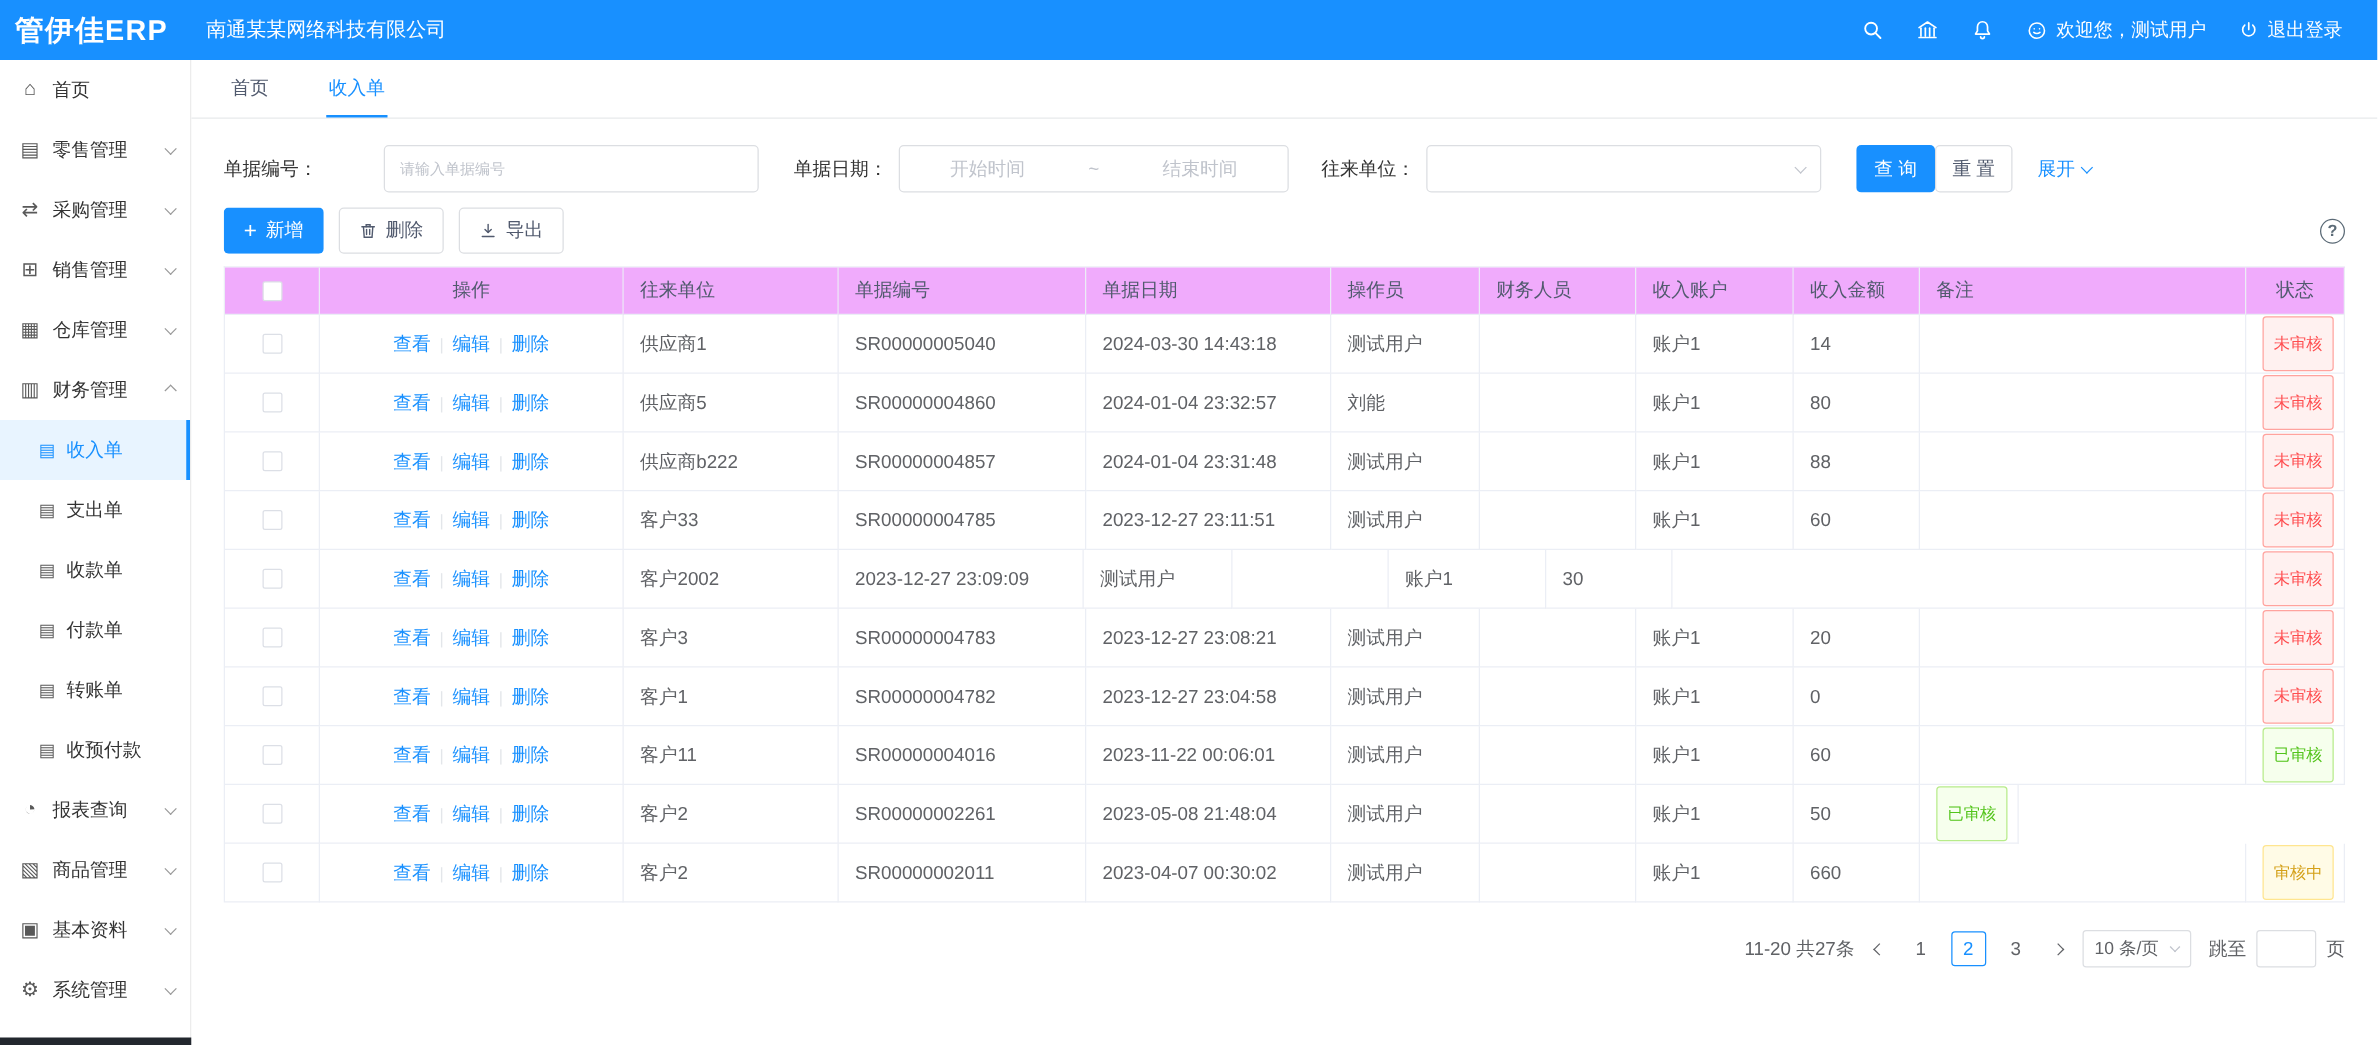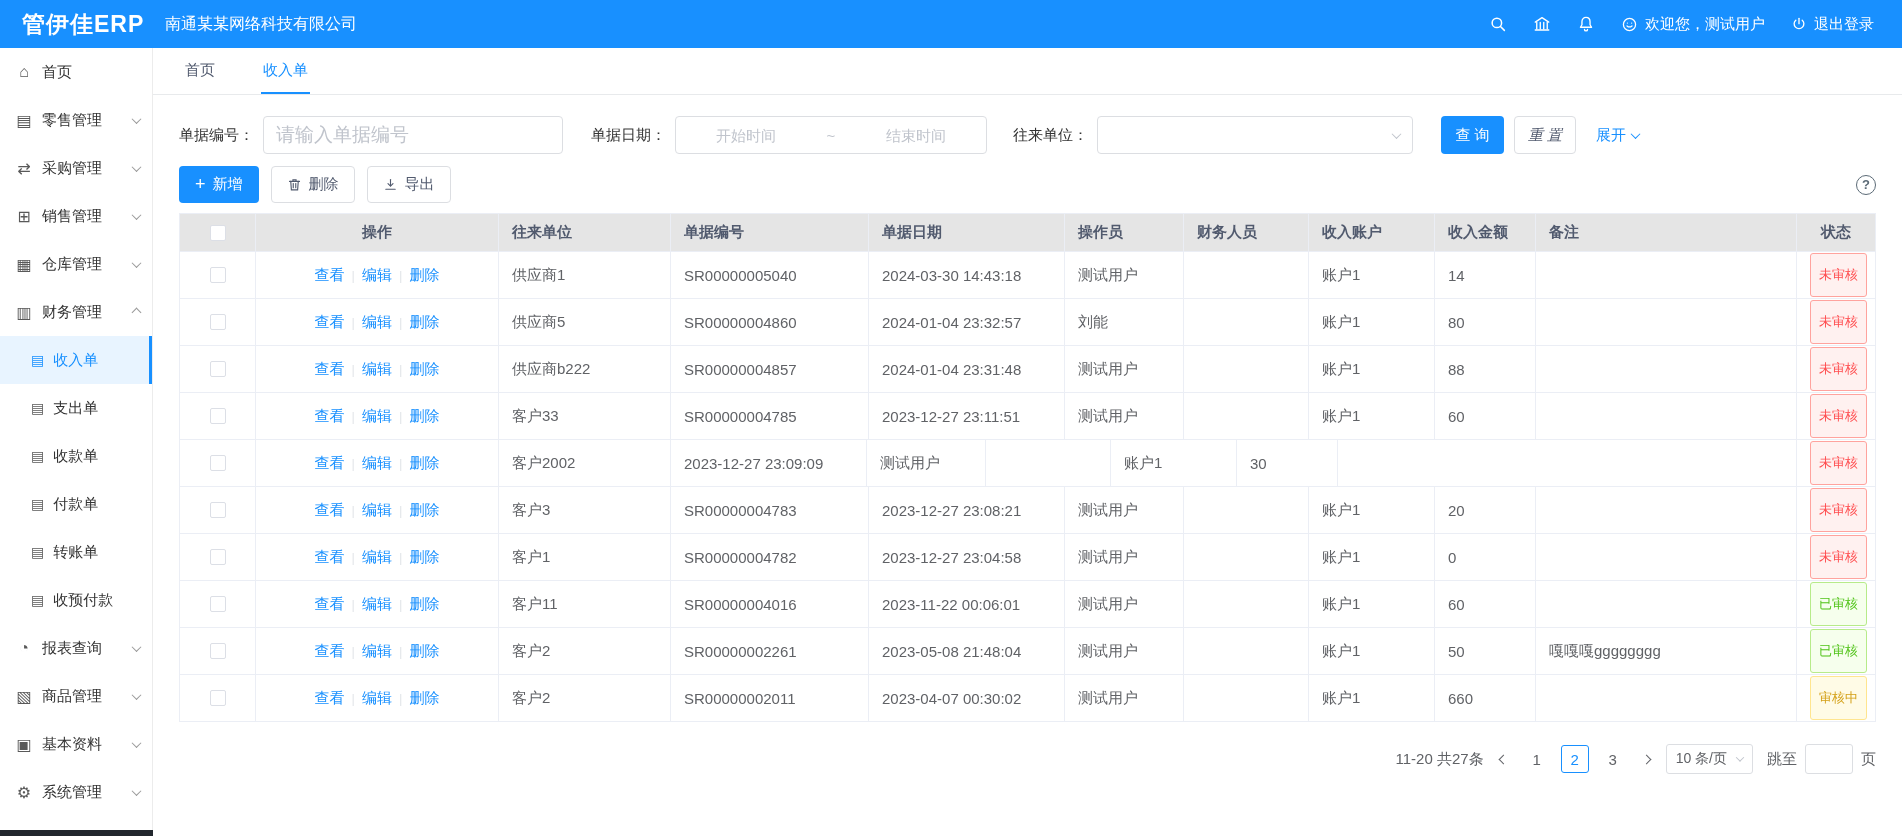--- a/index.html
+++ b/index.html
@@ -2,21 +2,21 @@
 <html><head>
 <meta charset="utf-8">
 <style>
   * { margin:0; padding:0; box-sizing:border-box; }
   html,body { width:1902px; height:836px; overflow:hidden; background:#fff;
     font-family:"Liberation Sans","DejaVu Sans",sans-serif; }
   .app { width:1902px; height:836px; display:flex; flex-direction:column; }
 
   
   .topbar { height:48px; background:#1890ff; display:flex; align-items:center; color:#fff; flex:0 0 48px; }
-  .logo { width:153px; padding-left:22px; font-size:23px; font-weight:bold; letter-spacing:1px; white-space:nowrap; }
+  .logo { width:153px; padding-left:12px; font-size:23px; font-weight:bold; letter-spacing:1px; white-space:nowrap; }
   .company { font-size:16px; margin-left:12px; }
   .top-right { margin-left:auto; display:flex; align-items:center; gap:26px; padding-right:28px; }
   .top-icon { display:flex; align-items:center; cursor:pointer; }
   .top-group { display:flex; align-items:center; gap:7px; font-size:15px; cursor:pointer; white-space:nowrap; }
 
   
   .body-wrap { flex:1; display:flex; min-height:0; }
   .sidebar { width:153px; border-right:1px solid #ececec; position:relative; background:#fff; flex:0 0 153px; }
   .menu-item { height:48px; display:flex; align-items:center; padding:0 12px 0 15px; font-size:15px; color:#333; cursor:pointer; }
   .mi-icon { width:18px; margin-right:9px; color:#595959; font-size:16px; text-align:center; }
@@ -33,32 +33,32 @@
   
   .tabbar { height:47px; border-bottom:1px solid #e8eaec; display:flex; align-items:flex-end; padding-left:30px; gap:44px; flex:0 0 47px; }
   .tab { font-size:15px; color:#515a6e; padding:12px 2px; cursor:pointer; border-bottom:2px solid transparent; }
   .tab.active { color:#1890ff; border-bottom-color:#1890ff; }
 
   .content { flex:1; padding:0 26px; display:flex; flex-direction:column; }
 
   
   .filters { margin-top:21px; display:flex; align-items:center; font-size:15px; color:#333; white-space:nowrap; }
   .f-label { margin-right:9px; }
-  .f-input { width:300px; height:38px; border:1px solid #dcdee2; border-radius:4px; padding:0 12px; font-size:19px; color:#515a6e; outline:none; font-family:inherit; }
+  .f-input { width:300px; height:38px; border:1px solid #dcdee2; border-radius:4px; padding:0 12px; font-size:12px; color:#515a6e; outline:none; font-family:inherit;margin-left:44px; }
   .f-input::placeholder, .d-input::placeholder, .jump-input::placeholder { color:#c0c4cc; }
   .date-box { width:312px; height:38px; border:1px solid #dcdee2; border-radius:4px; display:flex; align-items:center; padding:0 10px; margin-right:26px; }
   .d-input { border:none; outline:none; width:120px; text-align:center; font-size:15px; color:#515a6e; font-family:inherit; }
   .d-sep { color:#c0c4cc; flex:1; text-align:center; }
   .sel-box { width:316px; height:38px; border:1px solid #dcdee2; border-radius:4px; display:flex; align-items:center; justify-content:flex-end; padding:0 12px; color:#c0c4cc; cursor:pointer; }
   .gap28 { width:28px; }
   .btn { height:38px; border-radius:4px; font-size:15px; display:inline-flex; align-items:center; justify-content:center; cursor:pointer; font-family:inherit; border:1px solid transparent; }
   .btn-primary { background:#1890ff; color:#fff; }
   .btn-plain { background:#fff; border-color:#dcdee2; color:#515a6e; }
   .btn-search { width:63px; margin-left:28px; }
-  .btn-reset { width:62px; margin-left:10px;font-style:italic; }
+  .btn-reset { width:62px; margin-left:0; }
   .expand-link { margin-left:20px; color:#1890ff; display:flex; align-items:center; gap:6px; cursor:pointer; }
 
   
   .chev { width:7px; height:7px; border-right:1.6px solid currentColor; border-bottom:1.6px solid currentColor; display:inline-block; }
   .chev.down { transform:rotate(45deg) translate(-1px,-1px); }
   .chev.up { transform:rotate(-135deg); }
   .chev.left { transform:rotate(135deg); }
   .chev.right { transform:rotate(-45deg); }
   .mi-arrow .chev { color:#999; }
   .sel-box .chev { color:#c0c4cc; }
@@ -66,21 +66,21 @@
   
   .toolbar { margin-top:12px; display:flex; align-items:center; gap:12px; }
   .tb-btn { height:37px; padding:0 15px; gap:7px; }
   .plus { font-size:18px; line-height:1; margin-top:-2px; }
   .help-circle { margin-left:auto; width:20px; height:20px; border:1.7px solid #5c6b77; border-radius:50%; color:#5c6b77; font-size:13px; font-weight:bold; display:flex; align-items:center; justify-content:center; cursor:pointer; }
 
   
   .table { margin-top:10px; border-top:1px solid #ebeef5; border-left:1px solid #ebeef5; font-size:15px; }
   .tr { display:flex; }
   .th, .td { border-right:1px solid #ebeef5; border-bottom:1px solid #ebeef5; display:flex; align-items:center; padding-left:13px; overflow:hidden; white-space:nowrap; }
-  .th { height:38px; background:#e5e5e5; color:#515a6e; font-weight:bold; }
+  .th { height:38px; background:#f0abfc; color:#515a6e; font-weight:normal; }
   .td { height:47px; color:#606266; }
   .col-check { width:76px; justify-content:center; padding-left:0; }
   .col-ops { width:243px; justify-content:center; padding-left:0; }
   .col-partner { width:172px; } .col-no { width:198px; } .col-date { width:196px; }
   .col-operator { width:119px; } .col-finance { width:125px; } .col-account { width:126px; }
   .col-amount { width:101px; } .col-remark { flex:1; min-width:0; }
   .col-status { width:79px; justify-content:flex-end; padding:0 8px 0 0; }
   .th.col-status { justify-content:center; padding:0; }
   .checkbox { width:16px; height:16px; border:1px solid #dcdfe6; border-radius:2px; background:#fff; cursor:pointer; }
   .op-link { color:#1890ff; cursor:pointer; text-decoration:none; }
@@ -528,21 +528,20 @@
     <span class="op-sep">|</span>
     <a class="op-link">删除</a>
   </div>
   <div class="td col-partner">客户2</div>
   <div class="td col-no">SR00000002261</div>
   <div class="td col-date">2023-05-08 21:48:04</div>
   <div class="td col-operator">测试用户</div>
   <div class="td col-finance"></div>
   <div class="td col-account">账户1</div>
   <div class="td col-amount">50</div>
-  <div class="td col-remark">嘎嘎嘎gggggggg</div>
   <div class="td col-status">
                   <span class="badge badge-green">已审核</span>
                 </div>
 </div>
               <div class="tr">
   <div class="td col-check">
                   <span class="checkbox"></span>
                 </div>
   <div class="td col-ops">
     <a class="op-link">查看</a>

